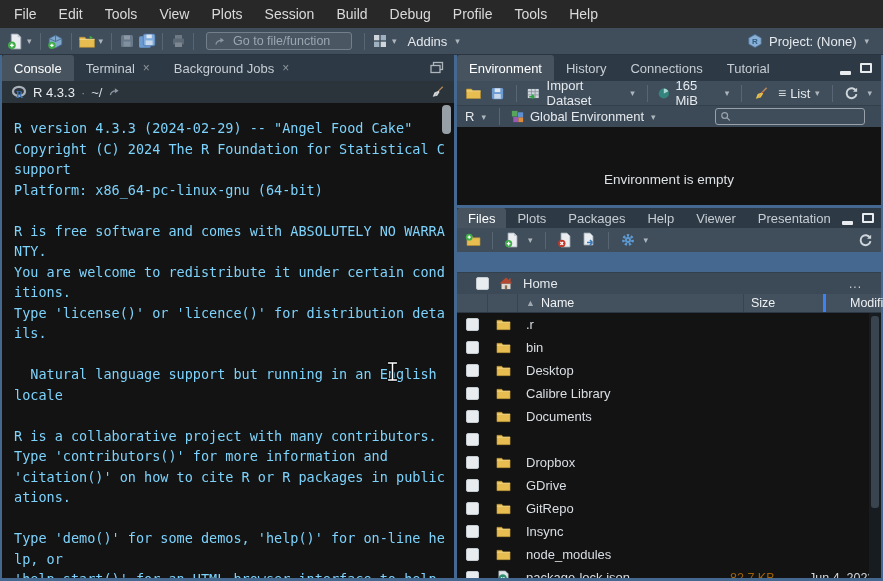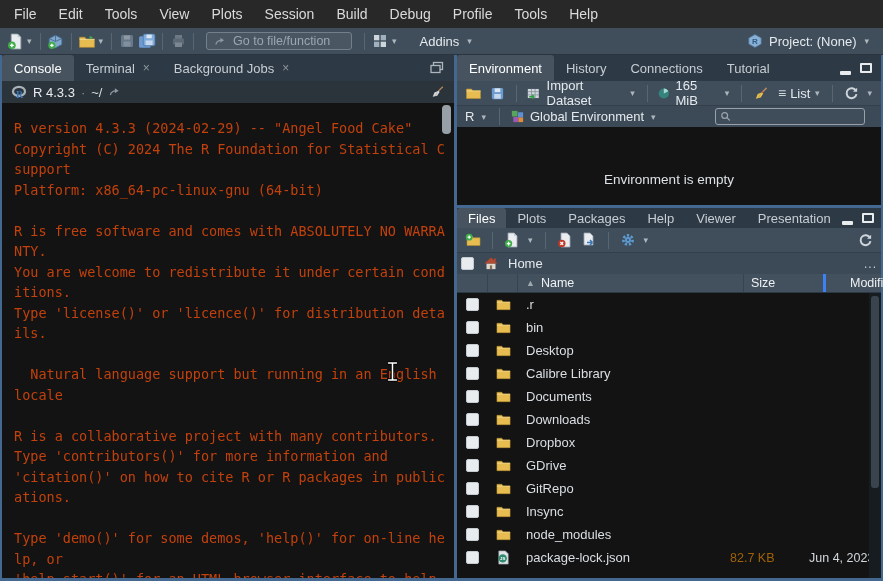--- a/index.html
+++ b/index.html
@@ -41,38 +41,38 @@
   .tab-close{ color:#8d979f; font-size:12px; }
   .winbtns{ margin-left:auto; display:flex; align-items:center; gap:9px; padding-right:9px; }
   .btn-min{ width:11px; height:4px; background:#e8ecef; border-radius:1px; margin-top:9px; }
   .btn-max{ width:12px; height:10px; border:2px solid #e8ecef; border-radius:1px; }
 
   
   .console-header{ height:22px; background:#2b333b; display:flex; align-items:center; gap:6px;
                    padding:0 9px; color:#e9edf0; font-size:13px; flex:none; }
   .console-body{ flex:1; background:#131313; position:relative; overflow:hidden; padding:15px 0 0 12px; }
   .console-line{ font-family:"DejaVu Sans Mono","Liberation Mono",monospace; font-size:13.5px;
-                 line-height:20.5px; color:#c2410c; white-space:pre; min-height:20.5px; }
+                 line-height:20.5px; color:#7dd3fc; white-space:pre; min-height:20.5px; }
   .console-scroll{ position:absolute; top:2px; right:3px; width:9px; height:29px;
                    background:#98a0a7; border-radius:4px; }
 
   
   .pane-toolbar{ height:24px; background:#404e5c; display:flex; align-items:center; padding:0 6px;
                  gap:4px; font-size:13px; color:#e4e9ed; flex:none; }
   .scope-row{ height:22px; background:#3c4956; display:flex; align-items:center; padding:0 8px; gap:5px;
               font-size:13px; color:#e4e9ed; border-top:1px solid #333f4b; flex:none; }
   .search-box{ margin-left:auto; margin-right:8px; width:150px; height:17px; border:1px solid #99a2aa;
                border-radius:3px; background:#3f4c59; display:flex; align-items:center; padding:0 4px; gap:4px; }
   .search-box input{ background:transparent; border:none; outline:none; width:100%; color:#dfe4e8; font-size:12px; }
   .env-body{ flex:1; background:#131313; display:flex; align-items:center; justify-content:center;
              padding-top:26px; color:#dde2e6; font-size:13.5px; }
 
   
   .breadcrumb{ height:22px; background:#3c4956; display:flex; align-items:center; gap:9px;
-               padding:0 4px; font-size:13px; color:#e4e9ed; border-top:1px solid #333f4b; flex:none; }
+               padding:0 19px; font-size:13px; color:#e4e9ed; border-top:1px solid #333f4b; flex:none;margin-top:20px; }
   .bc-more{ margin-left:auto; color:#c9d0d6; font-size:12px; letter-spacing:1px; }
   .files-header{ height:19px; background:#43505d; display:flex; align-items:center; font-size:12.5px;
                  color:#eef1f3; border-bottom:1px solid #2c3843; flex:none; }
   .hcell{ height:100%; display:flex; align-items:center; }
   .cell-cb{ width:31px; flex:none; display:flex; justify-content:center; }
   .cell-icon{ width:30px; flex:none; display:flex; justify-content:center; align-items:center; }
   .h-cb{ width:31px; flex:none; border-right:1px solid #37434f; }
   .h-icon{ width:30px; flex:none; border-right:1px solid #37434f; }
   .h-name{ flex:1; gap:6px; padding-left:8px; }
   .h-size{ width:80px; flex:none; border-left:1px solid #37434f; padding-left:7px; }
@@ -175,21 +175,21 @@
     <span class="tool-sep"></span>
     <span class="tool-btn">
       <svg width="16" height="16" viewBox="0 0 16 16">
           <rect x="2" y="2" width="5.3" height="5.3" fill="#cfd6db"></rect>
           <rect x="8.7" y="2" width="5.3" height="5.3" fill="#9fb0bf"></rect>
           <rect x="2" y="8.7" width="5.3" height="5.3" fill="#9fb0bf"></rect>
           <rect x="8.7" y="8.7" width="5.3" height="5.3" fill="#cfd6db"></rect>
         </svg>
     </span>
     <span class="caret">▾</span>
-    <span class="project-btn" style="margin-left:20px">
+    <span class="project-btn" style="margin-left:8px">
       <span>Addins</span>
       <span class="caret">▾</span>
     </span>
     <span class="spacer"></span>
     <span class="project-btn">
       <svg width="16" height="16" viewBox="0 0 16 16">
           <path d="M8 1.5L14.2 4.9v6.2L8 14.5 1.8 11.1V4.9z" fill="#89b0d4" stroke="#4a7096" stroke-width="0.8"></path>
           <text x="8" y="11" font-size="8" font-weight="bold" fill="#2f5d86" text-anchor="middle">R</text>
         </svg>
       <span>Project: (None)</span>
@@ -559,21 +559,20 @@
                 <span class="cell-cb">
                   <span class="cb"></span>
                 </span>
                 <span class="cell-icon">
                   <svg class="i-folder" width="17" height="15" viewBox="0 0 16 16">
                     <path d="M1 3.5h5.2l1.3 1.8H15v8.2H1z" fill="#e7bd52" stroke="#b8912f" stroke-width="0.6"></path>
                     <path d="M1 5.6h14" stroke="#f2d98c" stroke-width="0.9"></path>
                   </svg>
 
                 </span>
-                <span class="cell-name">Downloads</span>
                 <span class="cell-size"></span>
                 <span class="cell-mod"></span>
               </div>
               <div class="file-row t-folder">
                 <span class="cell-cb">
                   <span class="cb"></span>
                 </span>
                 <span class="cell-icon">
                   <svg class="i-folder" width="17" height="15" viewBox="0 0 16 16">
                     <path d="M1 3.5h5.2l1.3 1.8H15v8.2H1z" fill="#e7bd52" stroke="#b8912f" stroke-width="0.6"></path>

